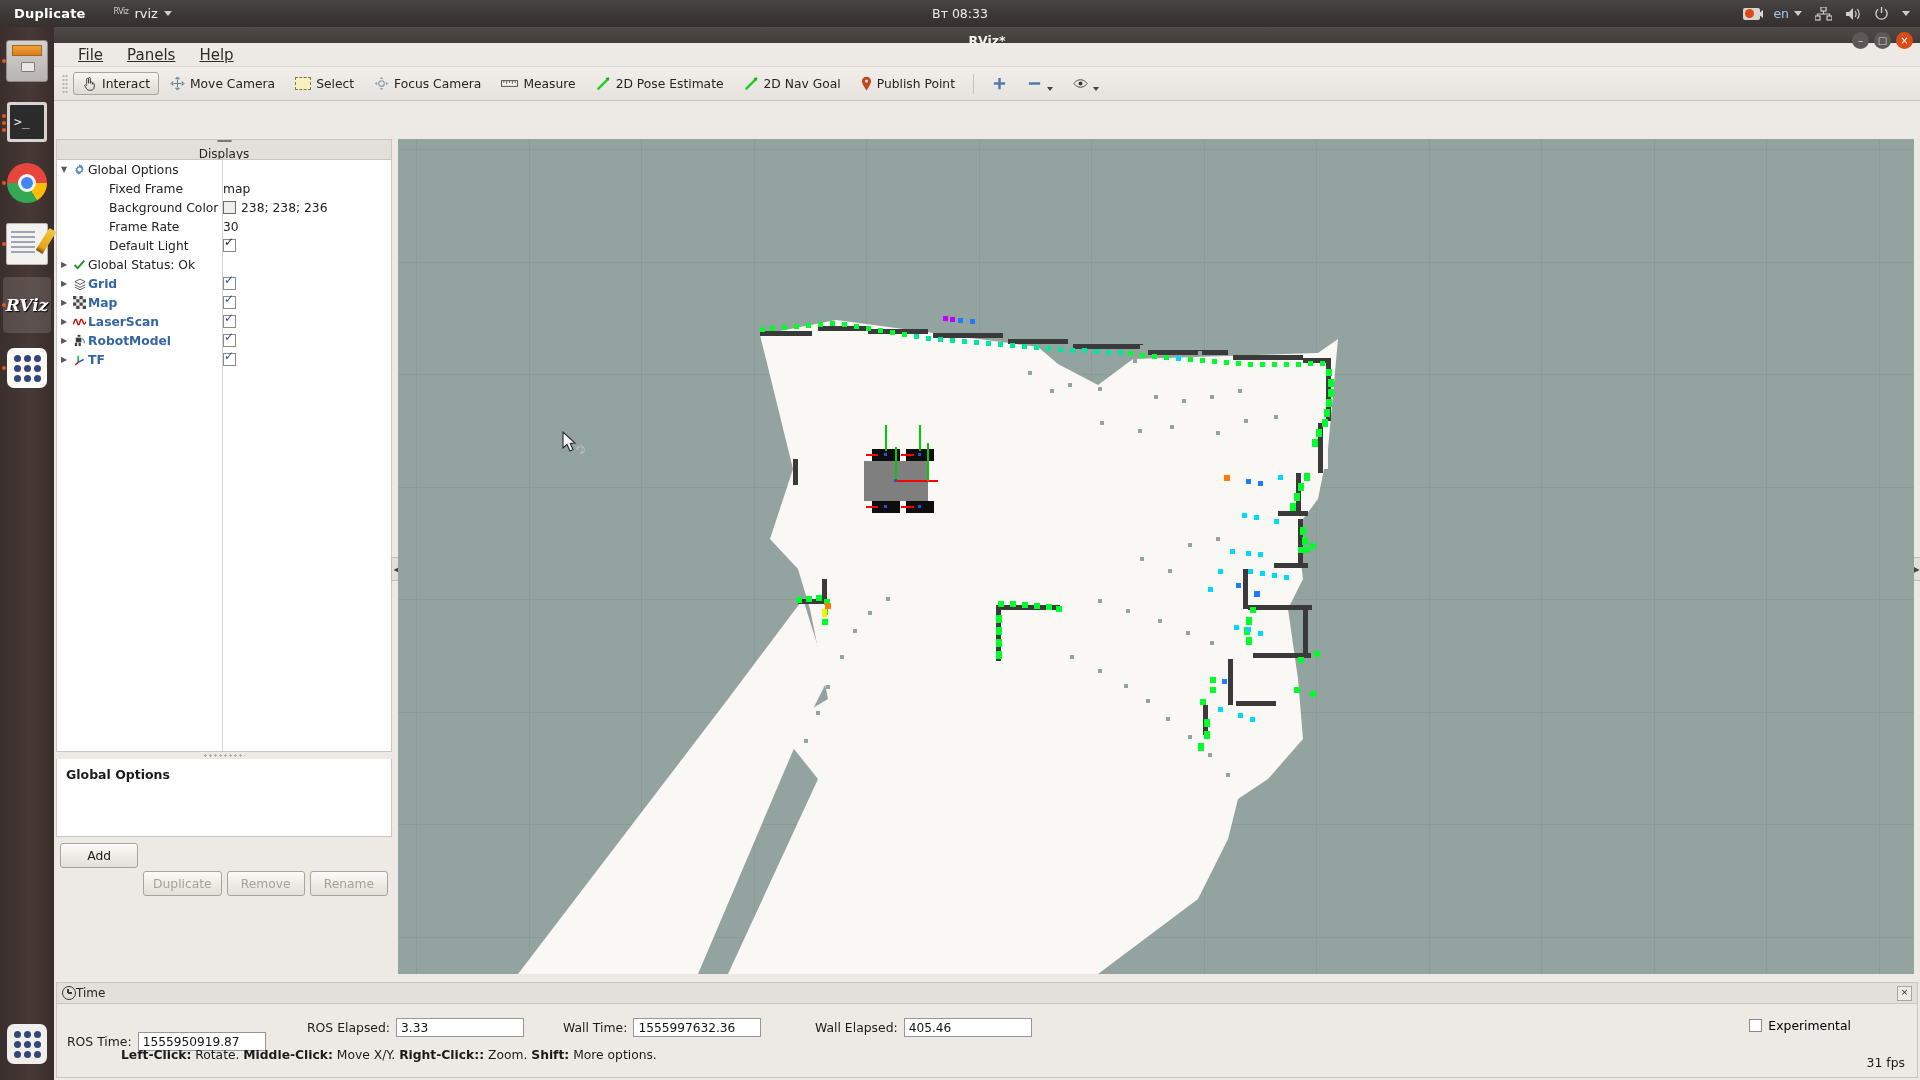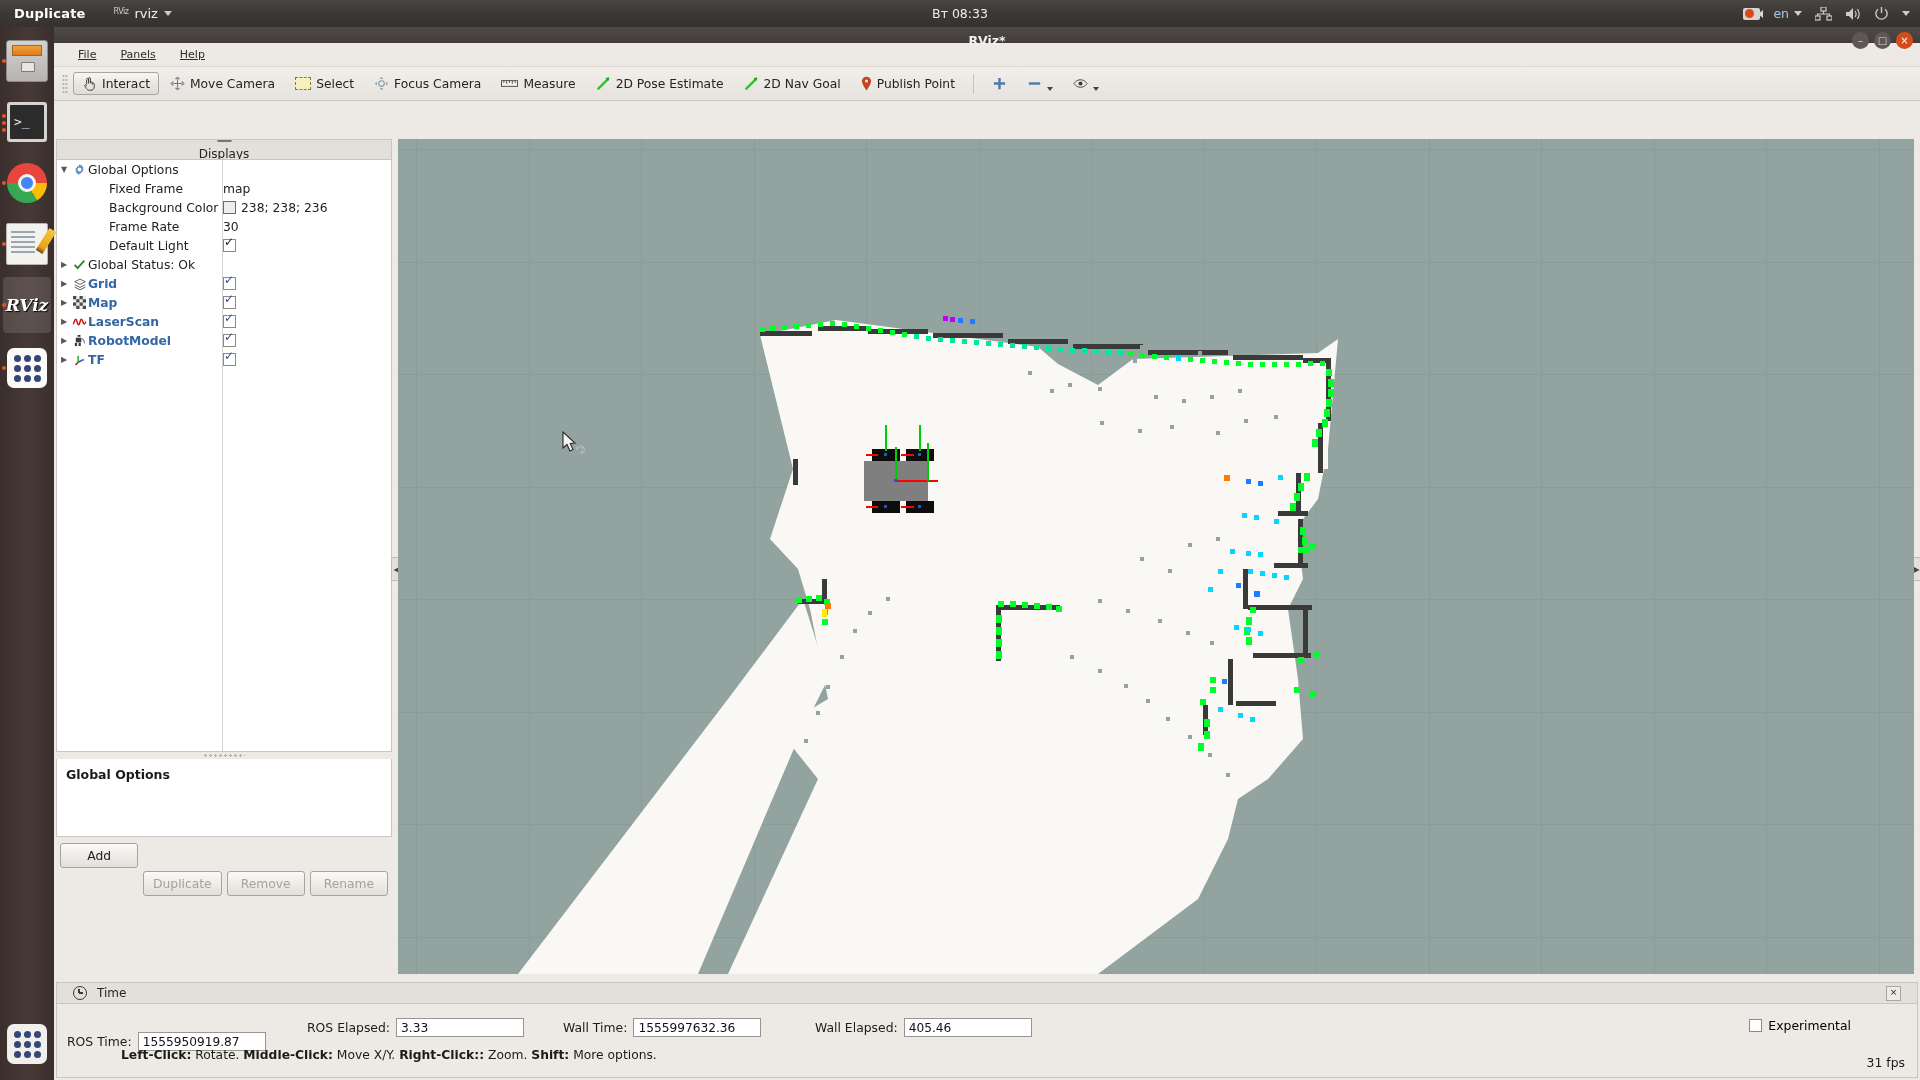--- a/index.html
+++ b/index.html
@@ -60,21 +60,21 @@
   .rviz-win{position:absolute;left:54px;top:27px;width:1866px;height:1053px;background:#edeae5;z-index:20;}
   .titlebar{height:16px;background:linear-gradient(to bottom,#504b48,#413c39);position:relative;}
   .titlebar .tt{position:absolute;left:0;right:0;text-align:center;line-height:28px;
     color:#f4f1ee;font-size:12.5px;font-weight:bold;}
   .winbtns{position:absolute;right:7px;top:5px;display:flex;gap:5px;}
   .wb{width:17px;height:17px;border-radius:50%;background:#5d5855;display:flex;align-items:center;
     justify-content:center;color:#ddd8d5;font-size:10px;line-height:1;}
   .wb.close{background:#d94a19;color:#fff;}
 
   .menubar{height:23px;background:#edeae5;border-bottom:1px solid #dcd8d3;display:flex;align-items:center;
-    padding-left:12px;gap:0px;font-size:11px;color:#2e2b28;}
+    padding-left:12px;gap:0px;font-size:15px;color:#2e2b28;}
   .menubar span{padding:2px 12px;cursor:default;}
   .menubar span u{text-decoration:underline;}
 
   .toolbar{height:33px;background:linear-gradient(to bottom,#f2efeb,#e6e2dd);border-bottom:1px solid #c9c5c0;
     display:flex;align-items:center;gap:2px;padding-left:8px;font-size:12.3px;color:#262320;}
   .tb-grip{width:6px;height:20px;margin-right:3px;
     background:radial-gradient(circle,#b5b1ac 1px,transparent 1.2px);background-size:3px 4px;}
   .tbtn{display:flex;align-items:center;gap:5px;padding:3px 8px;border-radius:3px;border:1px solid transparent;}
   .tbtn.on{background:linear-gradient(to bottom,#f7f5f2,#dedad4);border:1px solid #a9a49e;}
   .tsep{width:1px;height:20px;background:#c6c2bd;margin:0 7px;}
@@ -119,21 +119,21 @@
   .vgrid i{position:absolute;background:#8b9b98;}
   .mapcanvas{position:absolute;inset:0;}
   .cursor{position:absolute;width:13px;height:19px;}
 
   .collapser{position:absolute;top:530px;width:9px;height:22px;background:#e3dfda;border:1px solid #c0bcb7;
     display:flex;align-items:center;justify-content:center;font-size:8px;color:#4a4642;}
 
   
   .timepanel{position:absolute;left:2px;right:2px;top:955px;height:95px;}
   .timehdr{height:20px;background:#e3dfda;border:1px solid #c9c5c0;display:flex;align-items:center;
-    gap:10px;padding:0 16px;font-size:12px;color:#262320;}
+    gap:0;padding:0 5px;font-size:12px;color:#262320;}
   .timehdr .cl{margin-left:auto;width:13px;height:13px;border:1px solid #aaa5a0;background:#eeebe6;
     font-size:9px;line-height:11px;text-align:center;}
   .timebody{background:#edeae5;border:1px solid #c9c5c0;border-top:none;height:73px;position:relative;}
   .tfield{position:absolute;display:flex;align-items:center;gap:6px;font-size:12.4px;color:#1d1b19;}
   .tinput{width:128px;height:19px;background:#fff;border:1px solid #9a9590;
     font-size:12.2px;color:#121212;padding:0 4px;display:flex;align-items:center;box-sizing:border-box;}
   .resetbtn{position:absolute;left:10px;top:42px;width:43px;height:20px;border:1px solid #a8a39d;border-radius:3px;
     background:linear-gradient(to bottom,#fbfaf8,#e3dfd9);font-size:14px;display:flex;align-items:center;justify-content:center;margin-top:36px;}
   .hint{position:absolute;left:64px;top:44px;font-size:12.3px;color:#1d1b19;}
   .hint b{font-weight:bold;}

